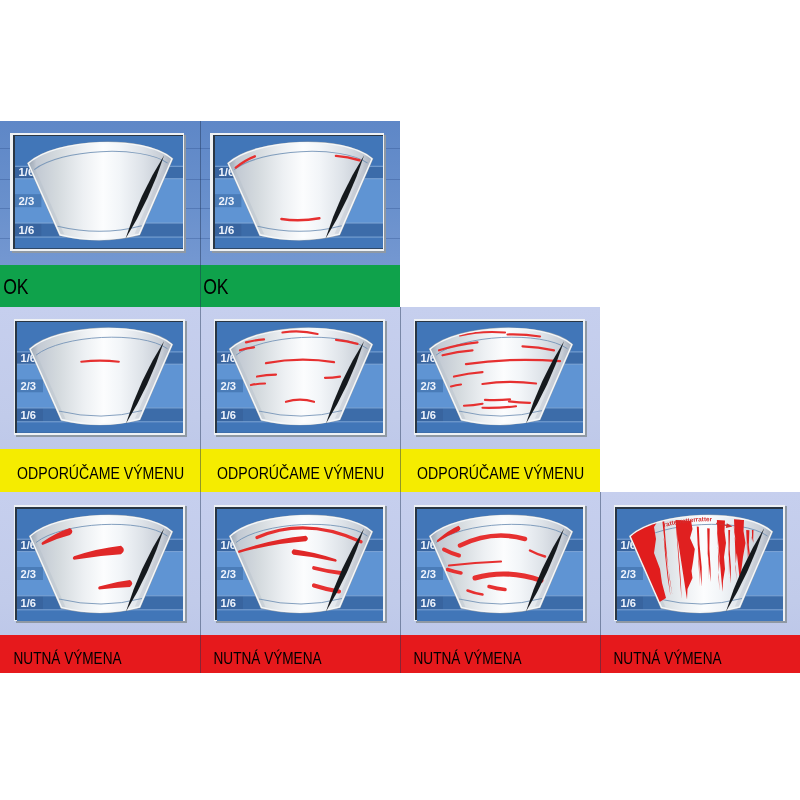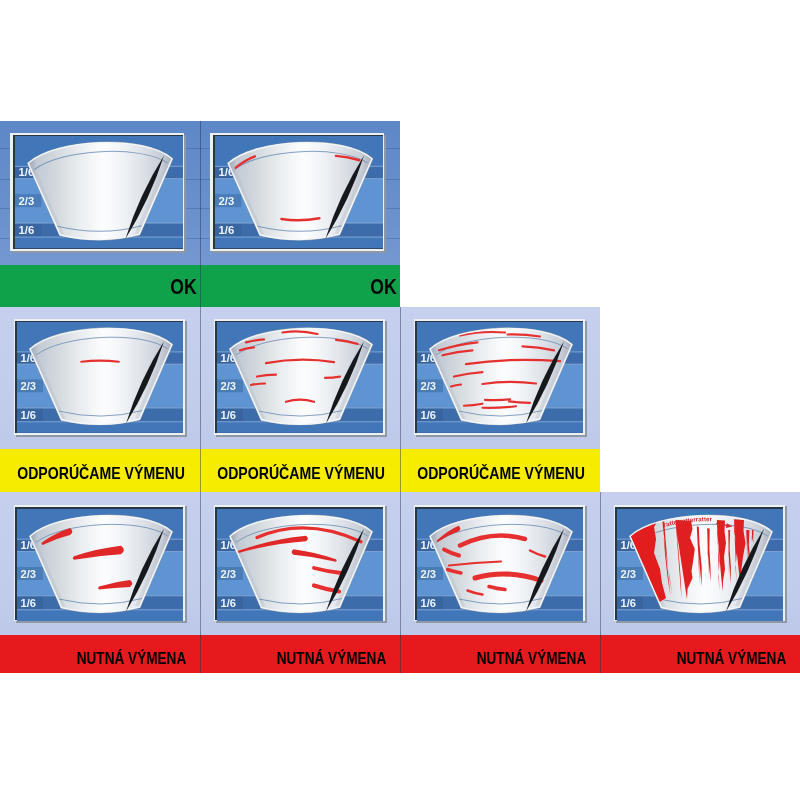--- a/index.html
+++ b/index.html
@@ -1,16 +1,16 @@
 <!DOCTYPE html>
 <html><head><meta charset="utf-8"><style>
 html,body{margin:0;padding:0;background:#fff;}
 body{width:800px;height:800px;position:relative;font-family:"Liberation Sans",sans-serif;overflow:hidden;}
 .cell{position:absolute;width:200px;overflow:hidden;}
-.lbl{position:absolute;left:0;bottom:0;width:100%;text-align:right;font-weight:bold;color:#000;white-space:nowrap;}
+.lbl{position:absolute;left:0;bottom:0;width:100%;text-align:left;font-weight:normal;color:#000;white-space:nowrap;}
 .abs{position:absolute;}
 </style></head><body>
 <svg width="0" height="0" style="position:absolute">
     <defs>
 <linearGradient id="mg" x1="0" y1="0" x2="1" y2="0">
 <stop offset="0" stop-color="#99a3b0"></stop>
         <stop offset="0.05" stop-color="#c2c9d3"></stop>
 <stop offset="0.2" stop-color="#d4dade"></stop>
         <stop offset="0.38" stop-color="#edf0f3"></stop>
 <stop offset="0.52" stop-color="#fcfdfe"></stop>

